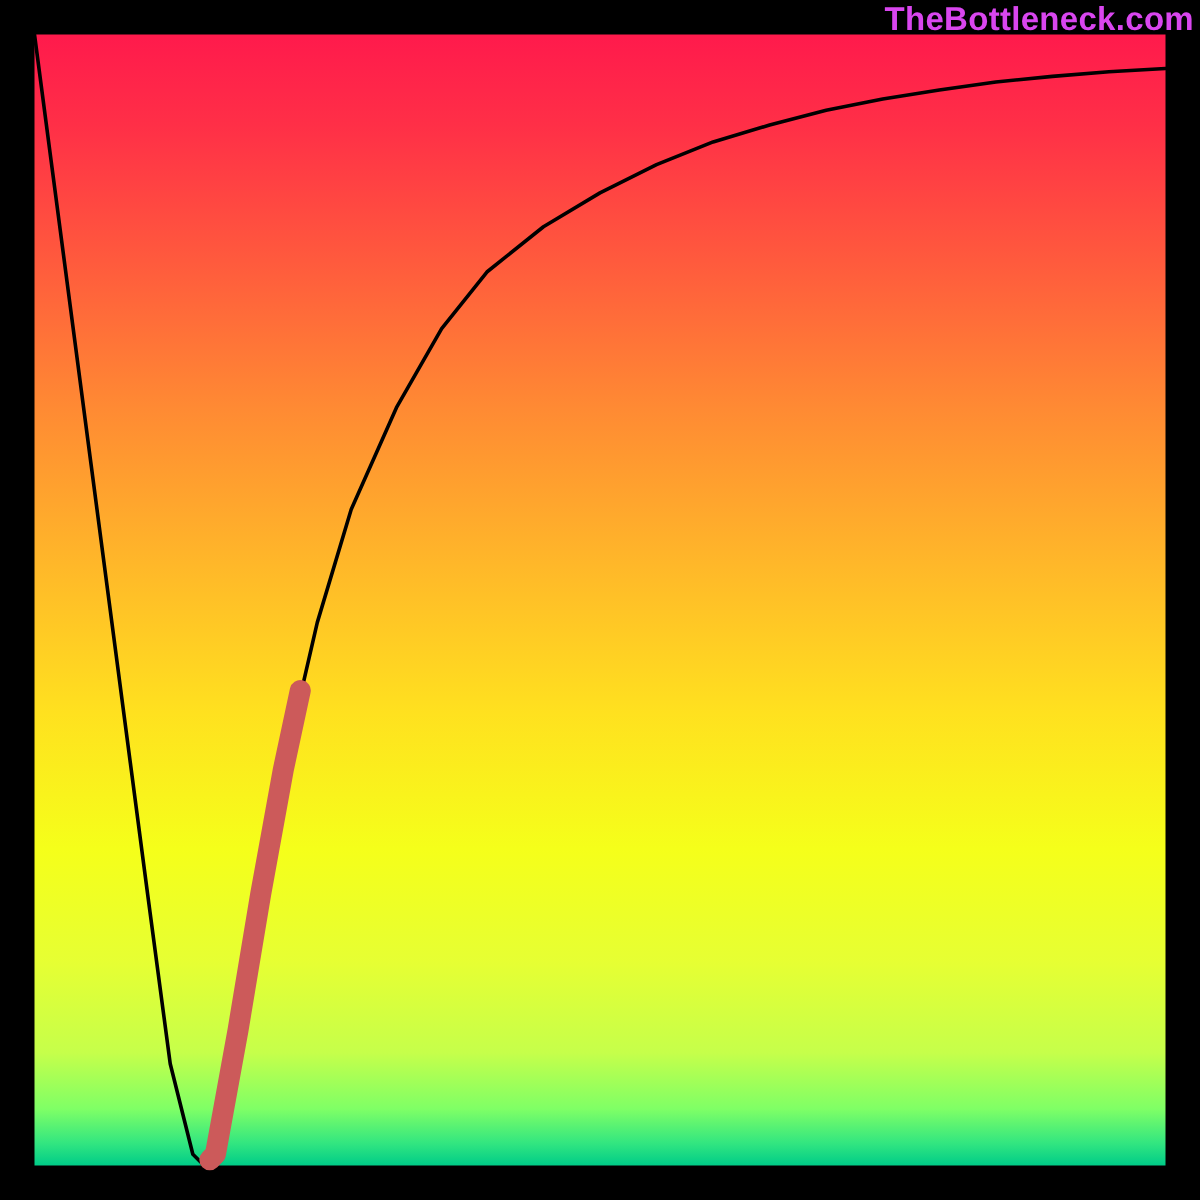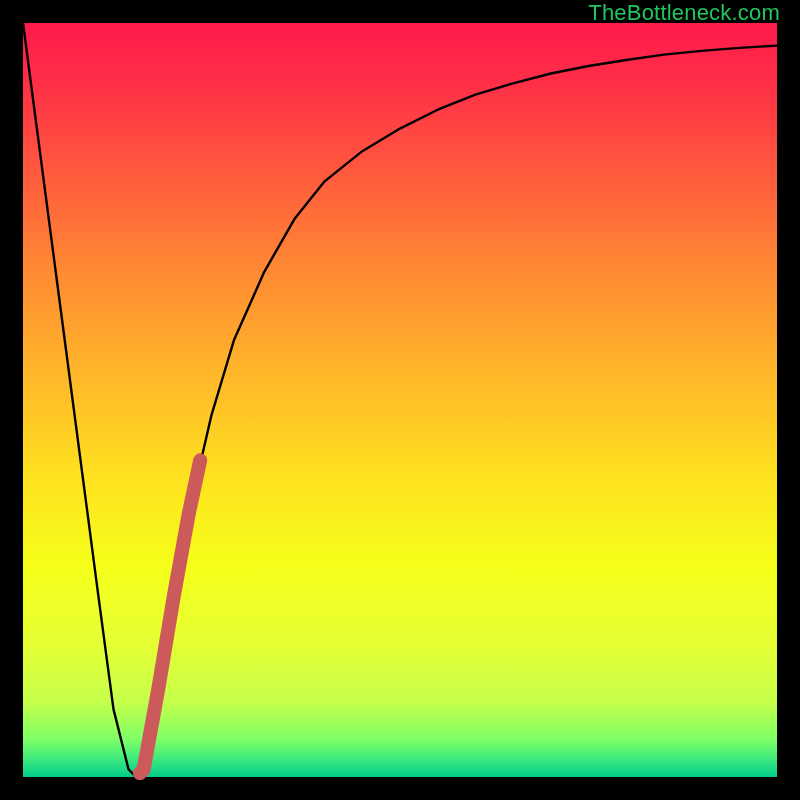--- a/index.html
+++ b/index.html
@@ -36,24 +36,24 @@
       #e6ff33 82%,
       #c6ff4a 90%,
       #7fff66 95%,
       #33e680 98%,
       #00cc88 100%
     );
   }
   .watermark {
     position: absolute;
     top: 0px;
-    right: 20px;
-    color: #22c55e;
+    right: 4px;
+    color: #d946ef;
     font-size: 22px;
-    font-weight: 400;
+    font-weight: 700;
     letter-spacing: 0.2px;
     user-select: none;
   }
   svg.curve {
     position: absolute;
     top: 23px;
     left: 23px;
     width: 754px;
     height: 754px;
     overflow: visible;

